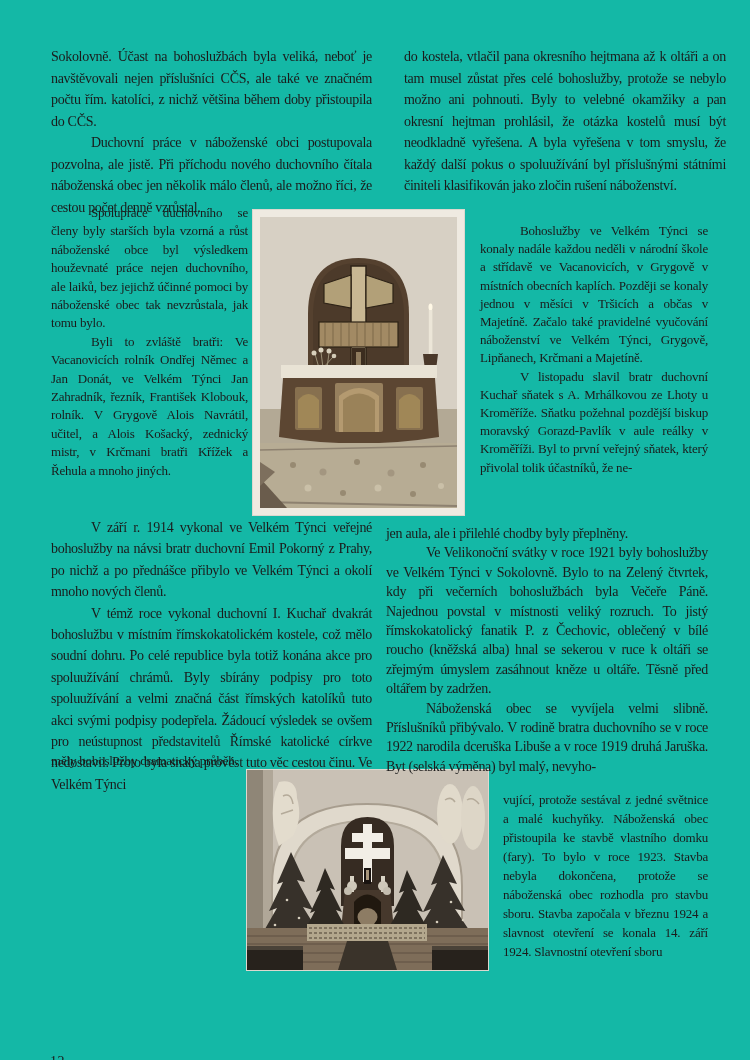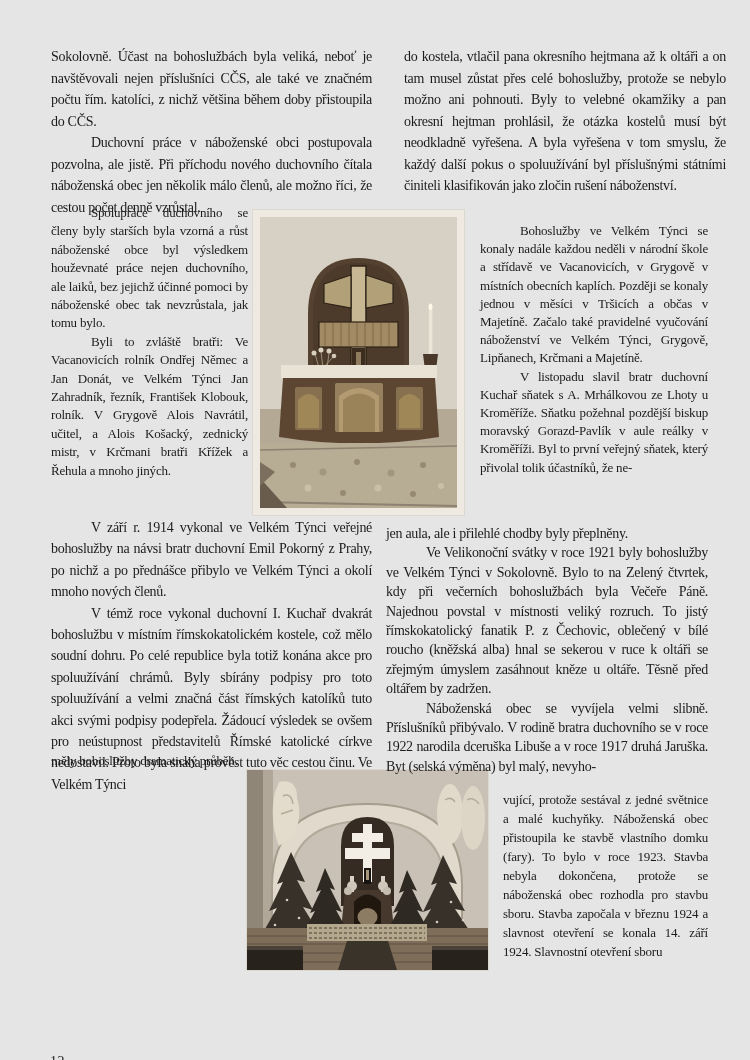--- a/index.html
+++ b/index.html
@@ -1,17 +1,17 @@
 <!DOCTYPE html>
 <html lang="cs"><head>
 <meta charset="utf-8">
 <style>
   html,body{margin:0;padding:0;background:#ffffff;}
   .page{
-    position:relative;width:750px;height:1060px;background:#e5e5e5;
+    position:relative;width:750px;height:1060px;background:#14b8a6;
     font-family:"Liberation Serif","DejaVu Serif",serif;color:#1b1b1b;overflow:hidden;
   }
   .seg{position:absolute;text-align:justify;z-index:2;}
   .seg p{margin:0;padding:0;}
   .seg p.ind{text-indent:40px;}
   .wide{font-size:14px;line-height:21.5px;letter-spacing:-0.3px;}
   .narrow{font-size:13px;letter-spacing:-0.2px;}
   #seg-lt{left:51px;top:46px;width:321px;}
   #seg-lb1{left:51px;top:204px;width:197px;line-height:18.4px;}
   #seg-lm{left:51px;top:517px;width:321px;line-height:21.4px;}
@@ -60,21 +60,21 @@
   </div>
 
   <div class="seg narrow" id="seg-rb1">
     <p class="ind">Bohoslužby ve Velkém Týnci se konaly nadále každou neděli v národní škole a střídavě ve Vacanovicích, v Grygově v místních obecních kaplích. Později se konaly jednou v měsíci v Tršicích a občas v Majetíně. Začalo také pravidelné vyučování náboženství ve Velkém Týnci, Grygově, Lipňanech, Krčmani a Majetíně.</p>
     <p class="ind">V listopadu slavil bratr duchovní Kuchař sňatek s A. Mrhálkovou ze Lhoty u Kroměříže. Sňatku požehnal pozdější biskup moravský Gorazd-Pavlík v aule reálky v Kroměříži. Byl to první veřejný sňatek, který přivolal tolik účastníků, že ne-</p>
   </div>
 
   <div class="seg wide" id="seg-rm">
     <p>jen aula, ale i přilehlé chodby byly přeplněny.</p>
     <p class="ind">Ve Velikonoční svátky v roce 1921 byly bohoslužby ve Velkém Týnci v Sokolovně. Bylo to na Zelený čtvrtek, kdy při večerních bohoslužbách byla Večeře Páně. Najednou povstal v místnosti veliký rozruch. To jistý římskokatolický fanatik P. z Čechovic, oblečený v bílé roucho (kněžská alba) hnal se sekerou v ruce k oltáři se zřejmým úmyslem zasáhnout kněze u oltáře. Těsně před oltářem by zadržen.</p>
-    <p class="ind">Náboženská obec se vyvíjela velmi slibně. Příslušníků přibývalo. V rodině bratra duchovního se v roce 1922 narodila dceruška Libuše a v roce 1917 druhá Jaruška. Byt (selská výměna) byl malý, nevyho-</p>
+    <p class="ind">Náboženská obec se vyvíjela velmi slibně. Příslušníků přibývalo. V rodině bratra duchovního se v roce 1922 narodila dceruška Libuše a v roce 1919 druhá Jaruška. Byt (selská výměna) byl malý, nevyho-</p>
   </div>
 
   <div class="seg narrow" id="seg-rb2">
     <p>vující, protože sestával z jedné světnice a malé kuchyňky. Náboženská obec přistoupila ke stavbě vlastního domku (fary). To bylo v roce 1923. Stavba nebyla dokončena, protože se náboženská obec rozhodla pro stavbu sboru. Stavba započala v březnu 1924 a slavnost otevření se konala 14. září 1924. Slavnostní otevření sboru</p>
   </div>
 
   <figure class="photo" id="photo-1">
     <svg viewBox="0 0 211 305" xmlns="http://www.w3.org/2000/svg">
       <rect width="211" height="305" fill="#efeae1"></rect>
       <rect x="7" y="7" width="197" height="291" fill="#cfc8bc"></rect>

